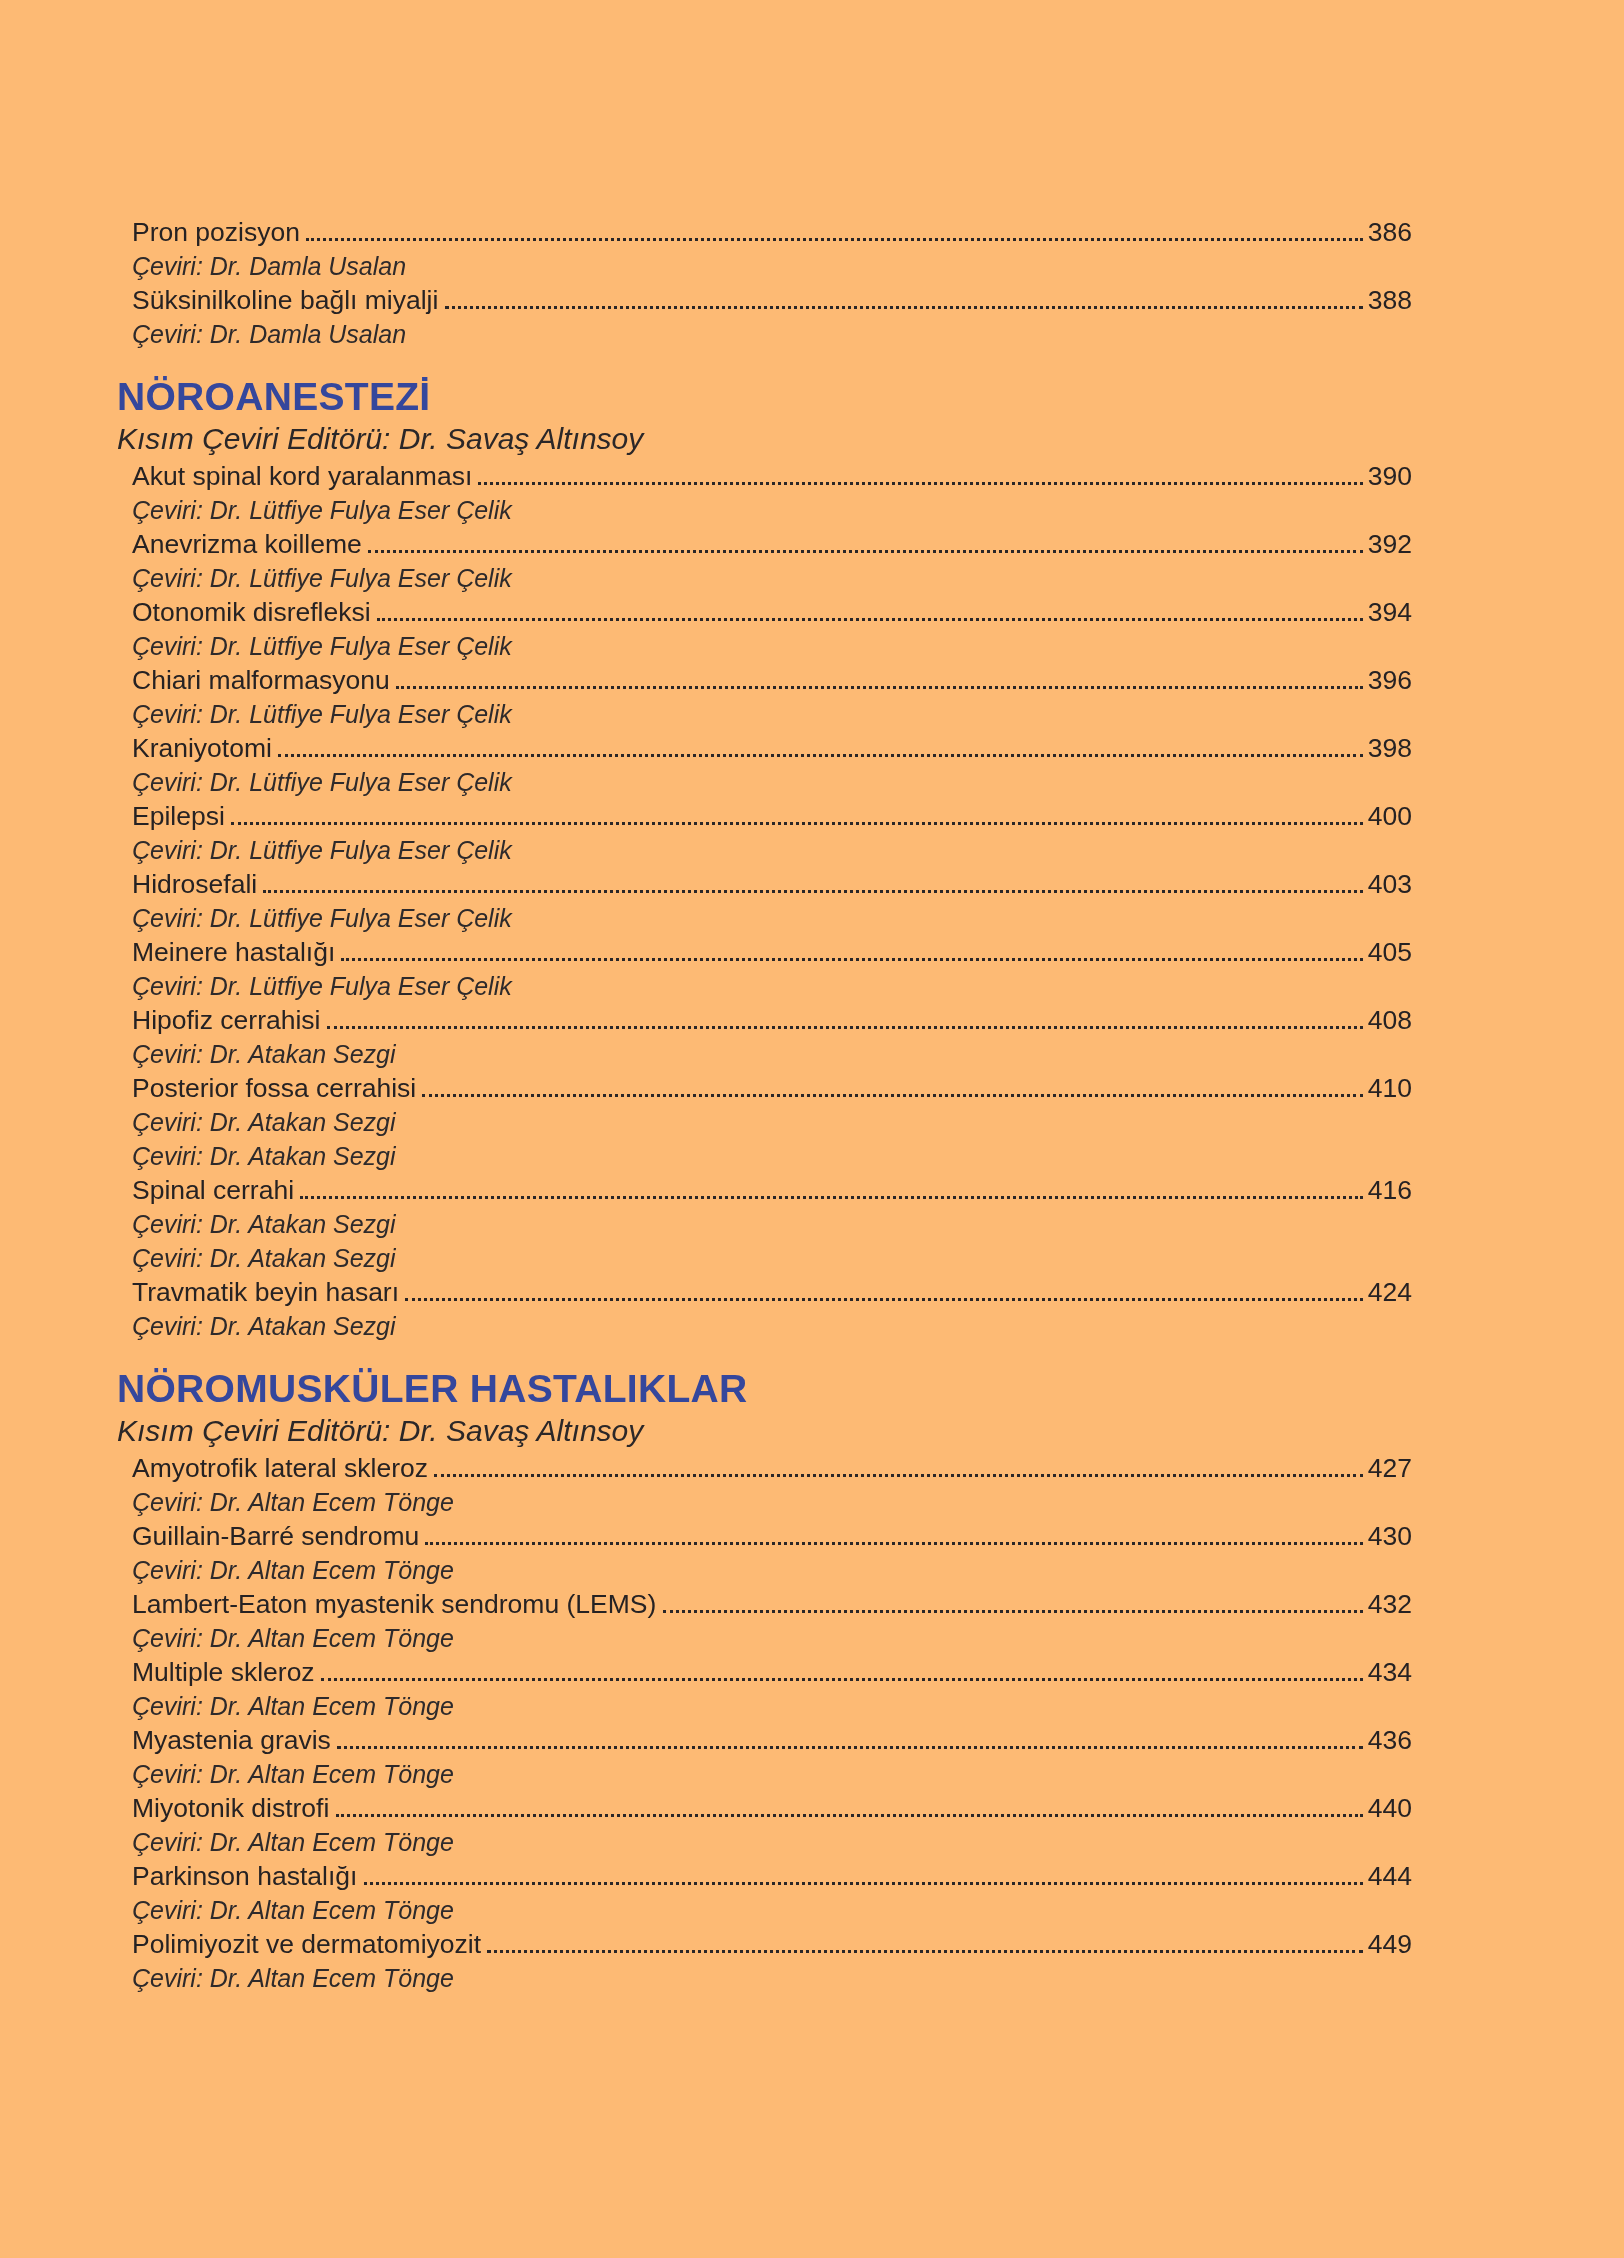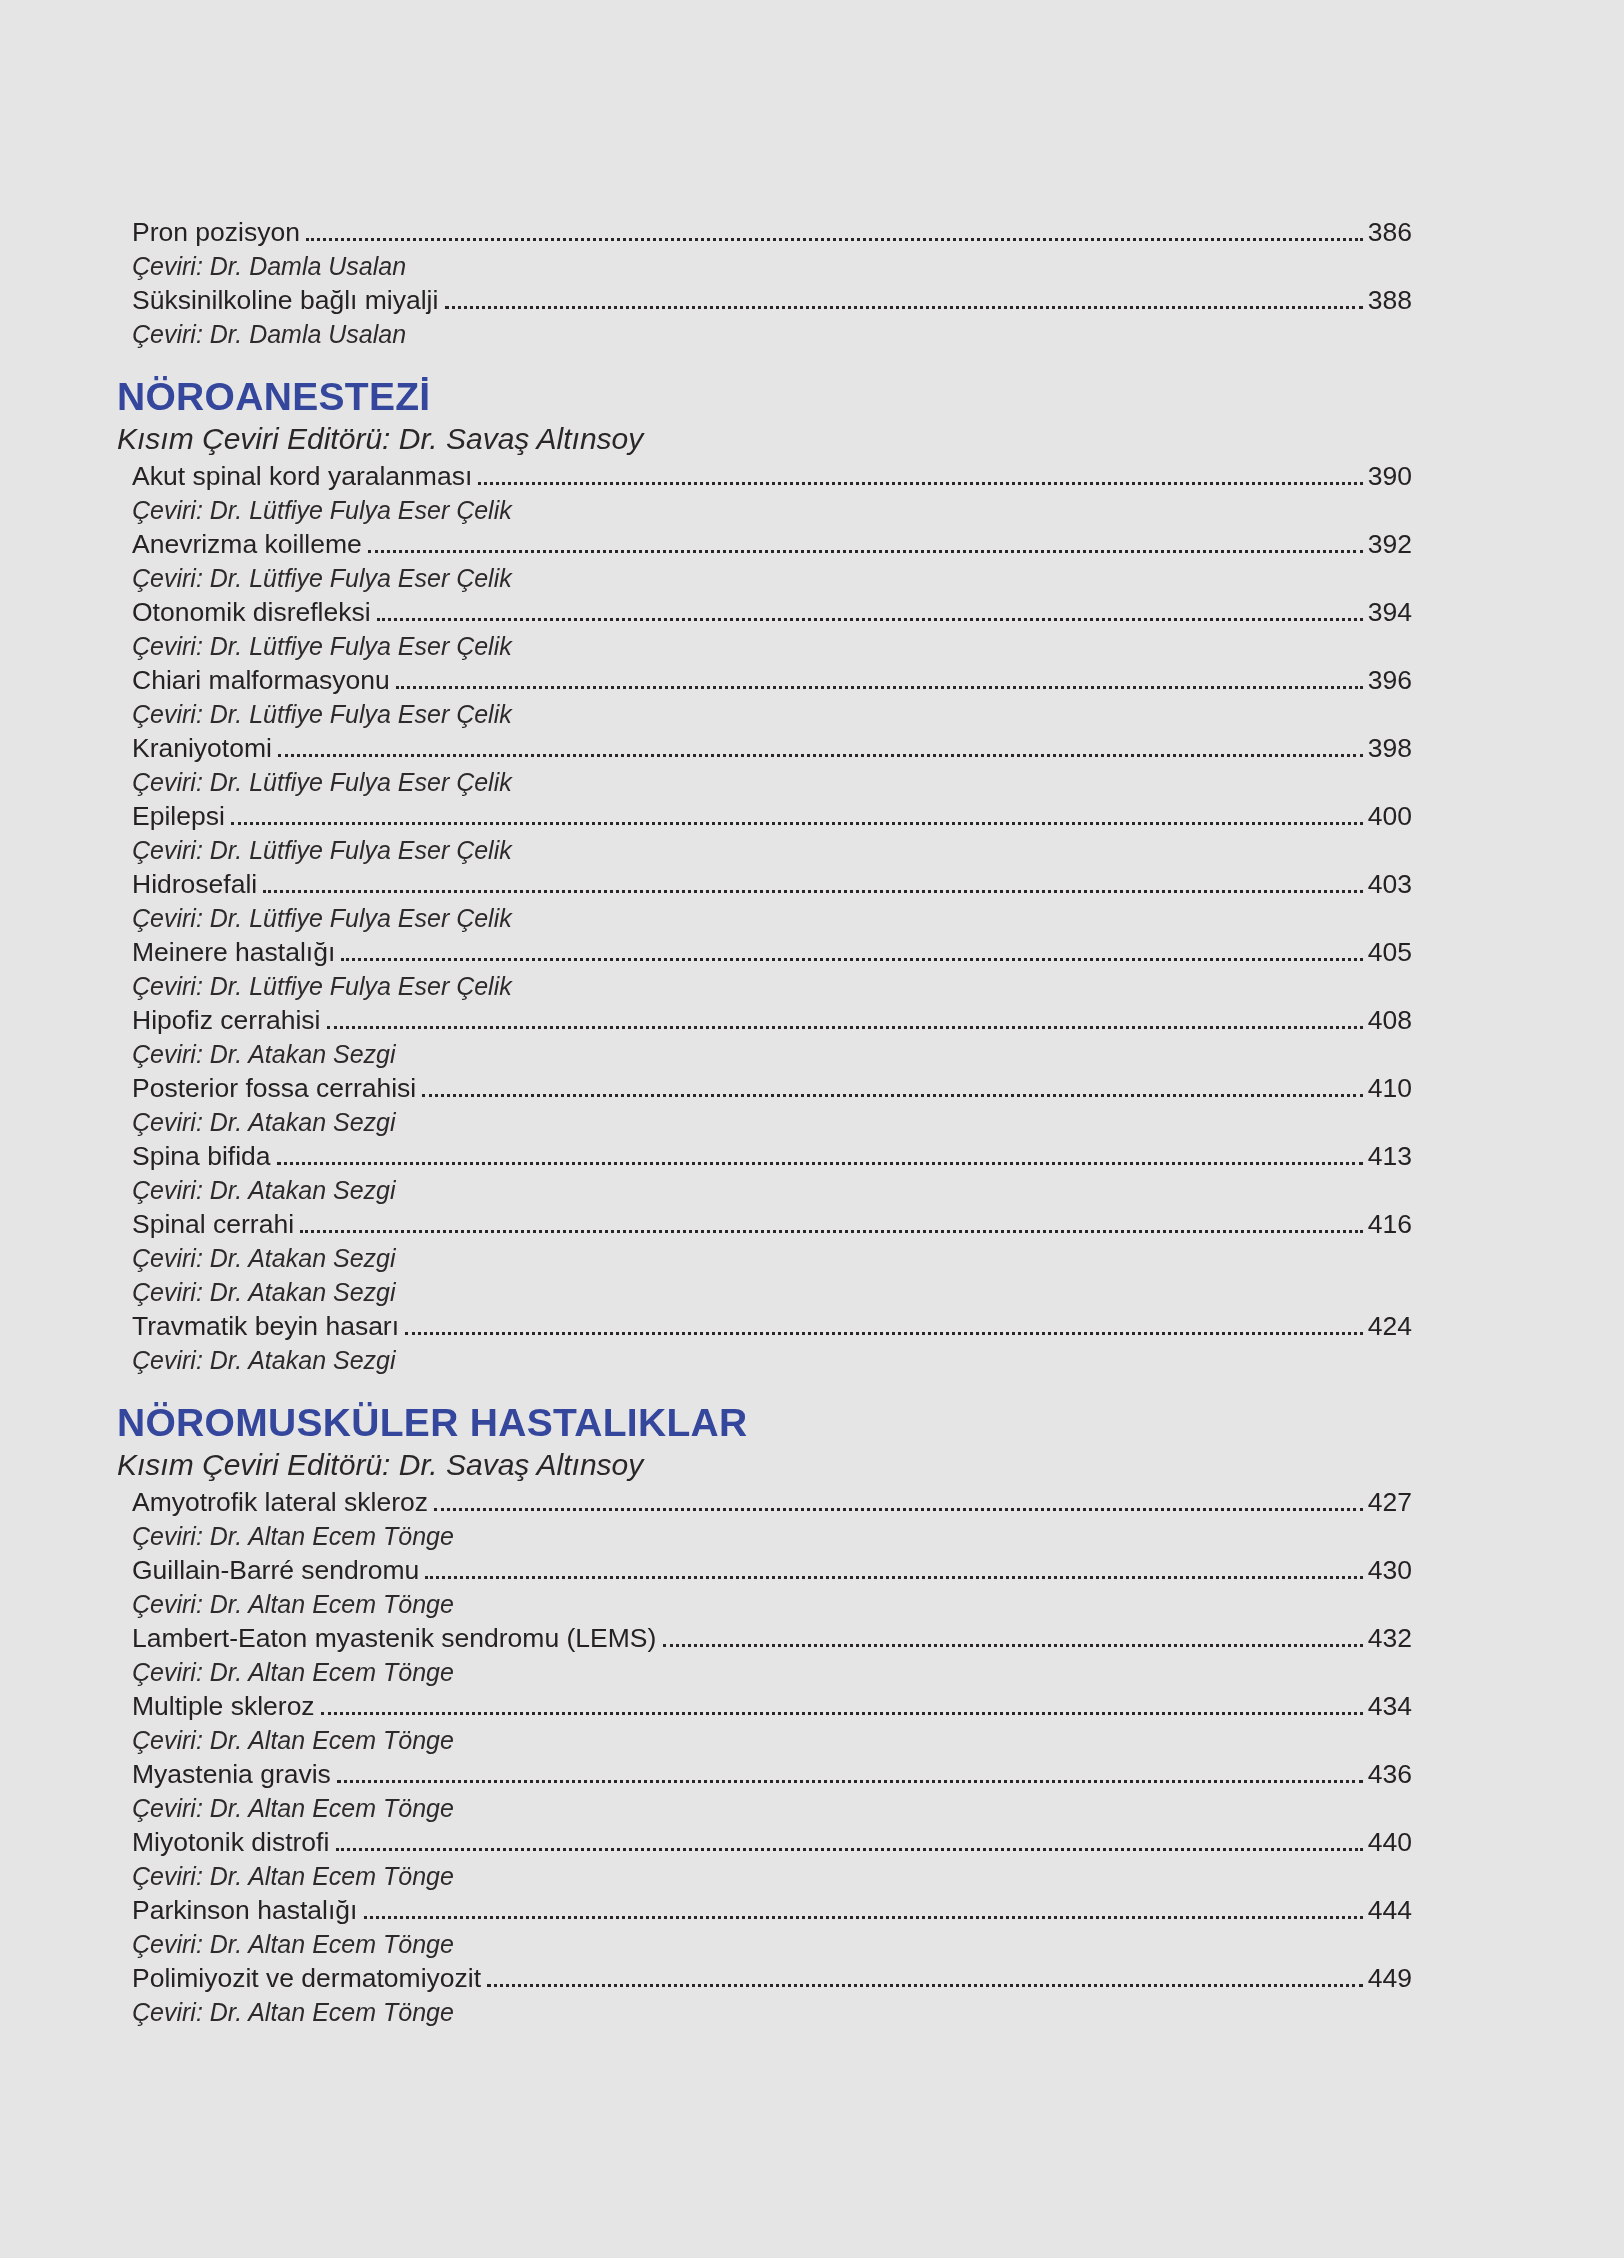--- a/index.html
+++ b/index.html
@@ -5,21 +5,21 @@
 <style>
   html, body {
     margin: 0;
     padding: 0;
     background: #ffffff;
   }
   .page {
     position: relative;
     width: 1624px;
     height: 2258px;
-    background: #e5e5e5;
+    background: #fdba74;
     font-family: "Liberation Sans", sans-serif;
     color: #262223;
     overflow: hidden;
   }
   .content {
     position: absolute;
     top: 215px;
     left: 117px;
     right: 212px;
   }
@@ -170,25 +170,20 @@
         </div>
         <div class="toc-entry">
           <div class="toc-row">
             <span class="toc-title">Posterior fossa cerrahisi</span>
             <span class="leader"></span>
             <span class="toc-page-num">410</span>
           </div>
           <div class="toc-translator">Çeviri: Dr. Atakan Sezgi</div>
         </div>
         <div class="toc-entry">
-          <div class="toc-row">
-            <span class="toc-title">Spina bifida</span>
-            <span class="leader"></span>
-            <span class="toc-page-num">413</span>
-          </div>
           <div class="toc-translator">Çeviri: Dr. Atakan Sezgi</div>
         </div>
         <div class="toc-entry">
           <div class="toc-row">
             <span class="toc-title">Spinal cerrahi</span>
             <span class="leader"></span>
             <span class="toc-page-num">416</span>
           </div>
           <div class="toc-translator">Çeviri: Dr. Atakan Sezgi</div>
         </div>

